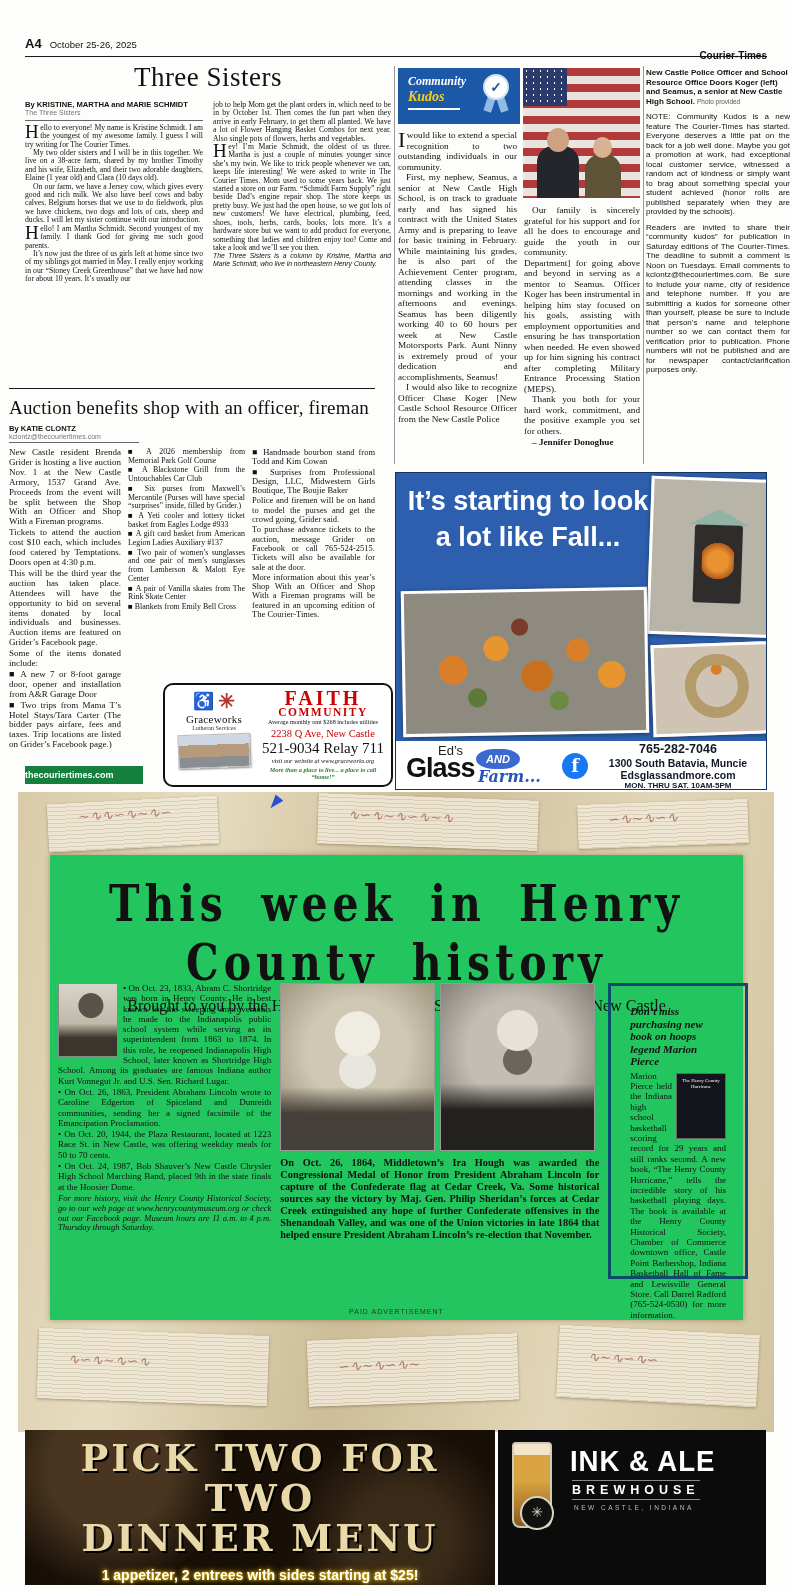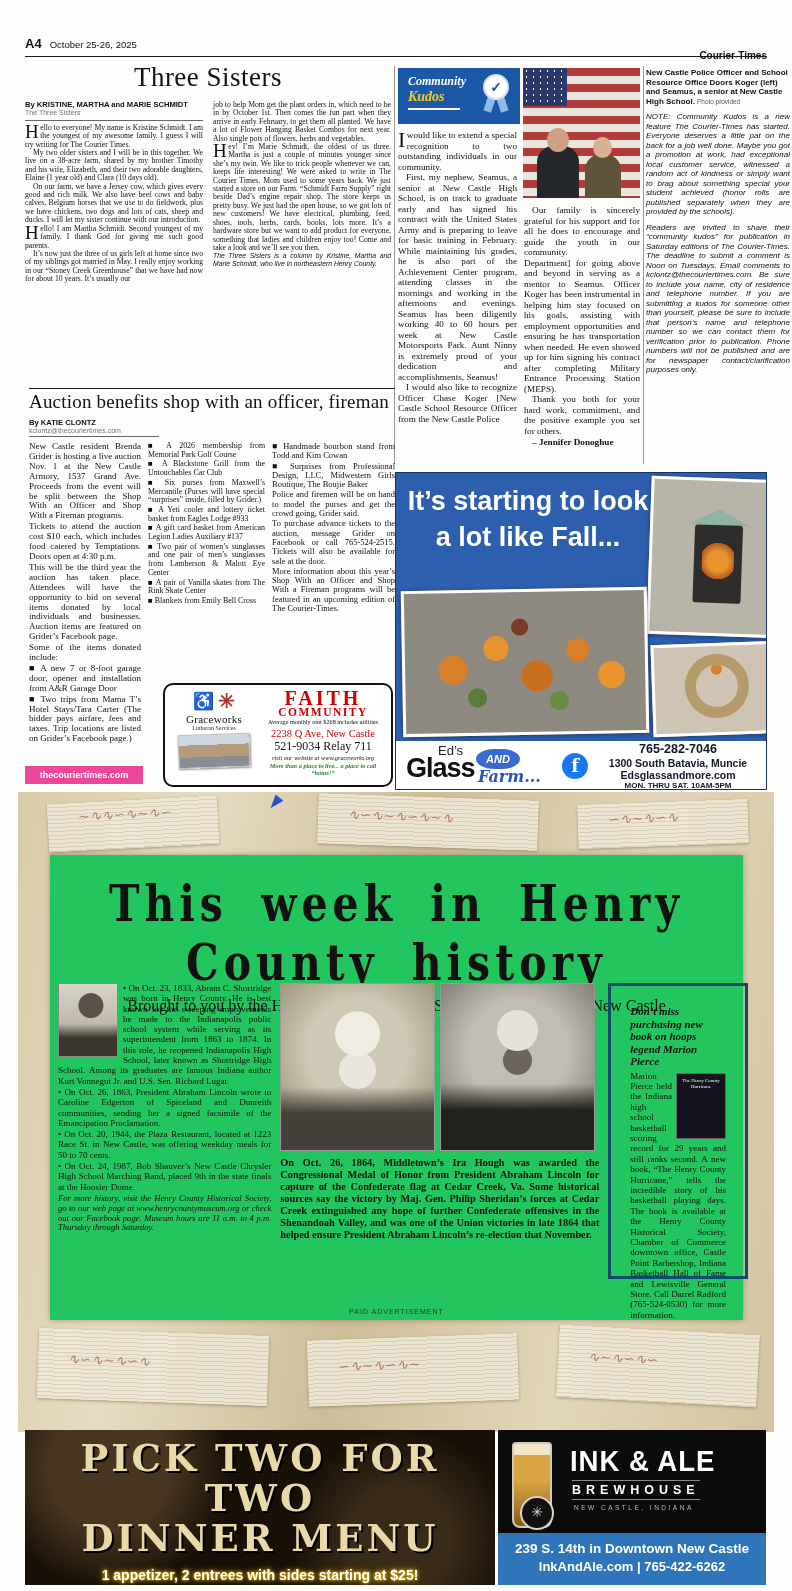--- a/index.html
+++ b/index.html
@@ -48,47 +48,47 @@
   .p2head{left:70px;bottom:40px;width:19px;height:21px;background:#d8b293}
   .kcolA{left:398px;top:130px;width:119px;height:334px;overflow:hidden}
   .kcolB{left:524px;top:205px;width:116px;height:259px;overflow:hidden}
   .kcol p{font-size:9.2px;line-height:10.5px;text-align:justify;text-indent:8px}
   .kcol p[data-dropcap]{text-indent:0}
   .kdc{float:left;font-size:22px;line-height:19px;padding-right:1.5px}
   .ksig{text-align:right;font-weight:bold;font-size:9.2px;margin-top:1px}
   .kcap{left:646px;top:68px;width:144px;height:400px;font-family:"Liberation Sans",sans-serif;overflow:hidden}
   .kcap .cap{font-weight:bold;font-size:8px;line-height:9.6px}
   .kcap .credit{font-weight:normal;font-size:6.4px;color:#555}
-  .knote p{font-style:italic;font-size:8px;line-height:9.5px;text-align:justify;margin-top:6px}
-  
-  .auc{left:29px;top:388px;width:366px;height:400px;border-top:1.5px solid #1a1a1a;padding-top:1px}
+  .knote p{font-size:8px;line-height:9.5px;text-align:justify;margin-top:6px}
+  
+  .auc{left:9px;top:388px;width:366px;height:400px;border-top:1.5px solid #1a1a1a;padding-top:7px}
   .auc h2{font-size:19px;font-weight:500;margin:1px 0 5px;letter-spacing:.2px}
   .auc .byline{width:130px;margin-bottom:5px}
   .auc-cols{display:flex;gap:7px}
   .acol p{text-align:justify;margin-bottom:1px}
   .acol1{width:113px;height:326px;font-size:9px;line-height:9.9px;overflow:hidden}
   .acol2{width:118px;height:228px;font-size:7.9px;line-height:8.7px;overflow:hidden}
   .acol3{width:124px;height:228px;font-size:8.5px;line-height:9.3px;overflow:hidden}
   
-  .ctbar{left:25px;top:766px;width:118px;height:18px;background:#ec4899;color:#fff;font-family:"Liberation Sans",sans-serif;font-weight:bold;font-size:9px;text-align:center;line-height:18px}
+  .ctbar{left:25px;top:766px;width:118px;height:18px;background:#15803d;color:#fff;font-family:"Liberation Sans",sans-serif;font-weight:bold;font-size:9px;text-align:left;line-height:18px}
   
   .faith{left:163px;top:683px;width:230px;height:104px;border:2px solid #111;border-radius:10px;background:#fff;display:flex;padding:4px 6px;gap:4px}
   .faith-l{width:86px;text-align:center}
   .faith-icons{display:flex;justify-content:center;align-items:center;gap:4px;height:24px}
   .wheel{color:#2e7d32;font-size:17px}
   .gwstar{color:#b5332d;font-size:20px;font-weight:bold}
   .gwname{font-size:11px;letter-spacing:.3px}
   .gwsub{font-size:6px;color:#333}
   .gwphoto{width:72px;height:34px;margin:3px auto 0;border:1px solid #bbb;background:linear-gradient(180deg,#cfd8e2 0 30%,#b59a7c 30% 68%,#8a8d92 68% 100%),radial-gradient(circle at 20% 66%,#a33 0 3px,transparent 4px);transform:rotate(-2deg);box-shadow:1px 1px 2px #999}
   .faith-r{flex:1;text-align:center;line-height:1.1}
   .ftitle1{color:#c00;font-weight:bold;font-size:20px;letter-spacing:3px;line-height:18px}
   .ftitle2{color:#c00;font-weight:bold;font-size:11.5px;letter-spacing:1.5px;line-height:11px}
   .frent{font-size:6.2px;margin-top:1px}
   .faddr{color:#c00;font-size:10.5px;margin-top:2px}
-  .fphone{font-size:12px;margin-top:1px}
+  .fphone{font-size:15px;margin-top:1px}
   .fweb{font-style:italic;font-size:6.3px;margin-top:1px}
   .fhome{color:#2e7d32;font-style:italic;font-size:6.3px;font-weight:bold;margin-top:2px}
   
   .fall{left:395px;top:472px;width:372px;height:318px;background:#2d5fae;border:1px solid #16335e;overflow:hidden}
   .fall-head{position:absolute;left:10px;top:10px;width:244px;font-family:"Liberation Sans",sans-serif;font-weight:bold;color:#fff;font-size:27px;line-height:36px;text-align:center}
   .fphoto{position:absolute;border:3px solid #fff;box-shadow:0 1px 4px rgba(0,0,0,.4)}
   .ph-lantern{left:253px;top:5px;width:132px;height:158px;background:#b9b4a8;transform:rotate(2deg)}
   .lant-roof{position:absolute;left:36px;top:28px;width:0;height:0;border-left:30px solid transparent;border-right:30px solid transparent;border-bottom:16px solid #8fb4a4}
   .lant-body{position:absolute;left:42px;top:44px;width:48px;height:78px;background:#2e2d2b;border-radius:3px}
   .lant-glow{position:absolute;left:50px;top:60px;width:32px;height:40px;background:radial-gradient(circle,#e8932f 0 40%,#b45a1e 70%,transparent 72%)}
@@ -362,20 +362,16 @@
 
     </div>
 
     <div class="inkale">
       <div class="glass">
         <div class="badge">✳</div>
       </div>
       <div class="ia-name">INK &amp; ALE</div>
       <div class="ia-brew">BREWHOUSE</div>
       <div class="ia-loc">NEW CASTLE, INDIANA</div>
-      <div class="ia-band">
-        <div class="a1">239 S. 14th in Downtown New Castle</div>
-        <div class="a2">InkAndAle.com | 765-422-6262</div>
-      </div>
     </div>
   </div>
 
 </div>
 
 </body></html>

